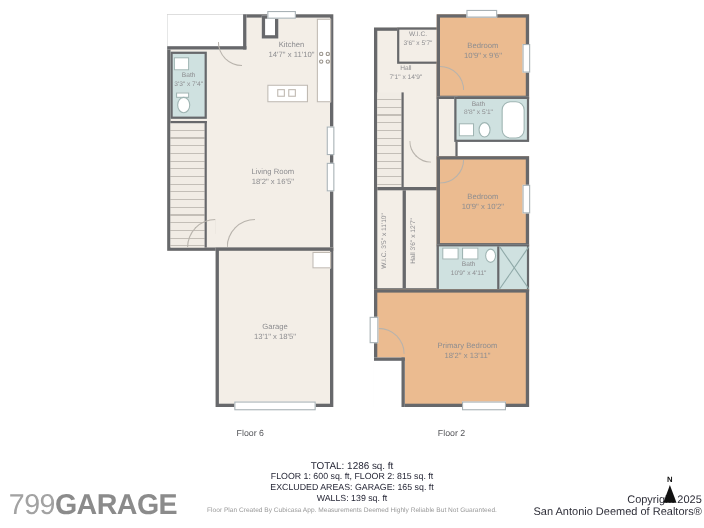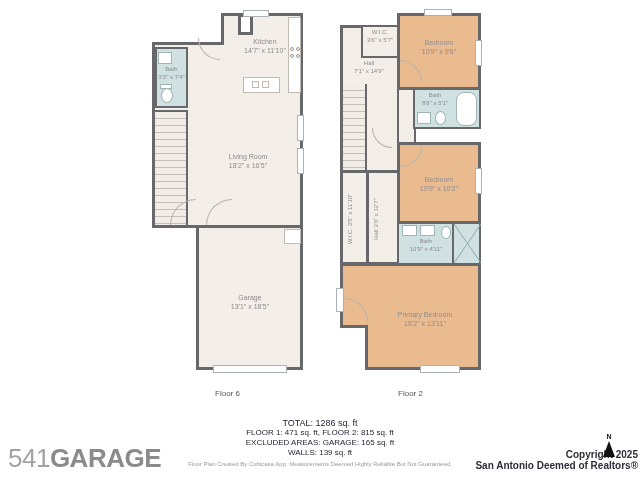--- a/index.html
+++ b/index.html
@@ -39,21 +39,21 @@
   .summary{position:absolute;left:0;top:418px;width:640px;text-align:center;color:#1f2030;}
   .summary .total{font-size:9px;font-weight:normal;line-height:10px;}
   .summary .line{font-size:8px;line-height:10px;}
   .disclaimer{position:absolute;left:0;top:461px;width:640px;text-align:center;font-size:6px;color:#9a9a9a;}
   .logo{position:absolute;left:8px;top:443px;font-size:26px;letter-spacing:-0.5px;}
   .logo .n{font-weight:300;color:#a2a2a2;}
   .logo .w{font-weight:bold;color:#8b8b8b;}
   .compass{position:absolute;left:600px;top:433px;width:18px;text-align:center;z-index:5;}
   .compass .n{display:block;font-size:7px;font-weight:bold;color:#111;line-height:8px;}
   .compass .needle{width:0;height:0;margin:0 auto;border-left:6px solid transparent;border-right:6px solid transparent;border-bottom:16px solid #111;}
-  .copyright{position:absolute;right:2px;top:449px;width:260px;text-align:right;font-size:10px;font-weight:bold;color:#2e2e38;line-height:11px;
+  .copyright{position:absolute;right:2px;top:449px;width:260px;text-align:right;font-size:10px;font-weight:normal;color:#2e2e38;line-height:11px;
     text-shadow:-1px -1px 0 #fff,1px -1px 0 #fff,-1px 1px 0 #fff,1px 1px 0 #fff,0 1px 0 #fff,0 -1px 0 #fff,1px 0 0 #fff,-1px 0 0 #fff;}
   .shower{position:absolute;box-sizing:border-box;border-left:2px solid var(--wall);}
 </style>
 </head>
 <body>
 
 <div id="stage">
 
   <div>
 
@@ -198,28 +198,28 @@
     <div class="win" style="left:420px;top:365px;width:40px;height:8px;"></div>
     <div class="win" style="left:336px;top:288px;width:8px;height:24px;"></div>
 
     <div class="floor-caption" style="left:340px;top:389px;width:141px;">
       <span>Floor 2</span>
     </div>
   </div>
 
   <div class="summary">
     <div class="total">TOTAL: 1286 sq. ft</div>
-    <div class="line">FLOOR 1: 471 sq. ft, FLOOR 2: 815 sq. ft</div>
+    <div class="line">FLOOR 1: 600 sq. ft, FLOOR 2: 815 sq. ft</div>
     <div class="line">EXCLUDED AREAS: GARAGE: 165 sq. ft</div>
     <div class="line">WALLS: 139 sq. ft</div>
   </div>
   <div class="disclaimer">Floor Plan Created By Cubicasa App. Measurements Deemed Highly Reliable But Not Guaranteed.</div>
 
   <div class="logo">
-    <span class="n">541</span><span class="w">GARAGE</span>
+    <span class="n">799</span><span class="w">GARAGE</span>
   </div>
 
   <div class="compass">
     <span class="n">N</span>
     <div class="needle"></div>
   </div>
 
   <div class="copyright">
     <div>Copyright 2025</div>
     <div>San Antonio Deemed of Realtors®</div>

